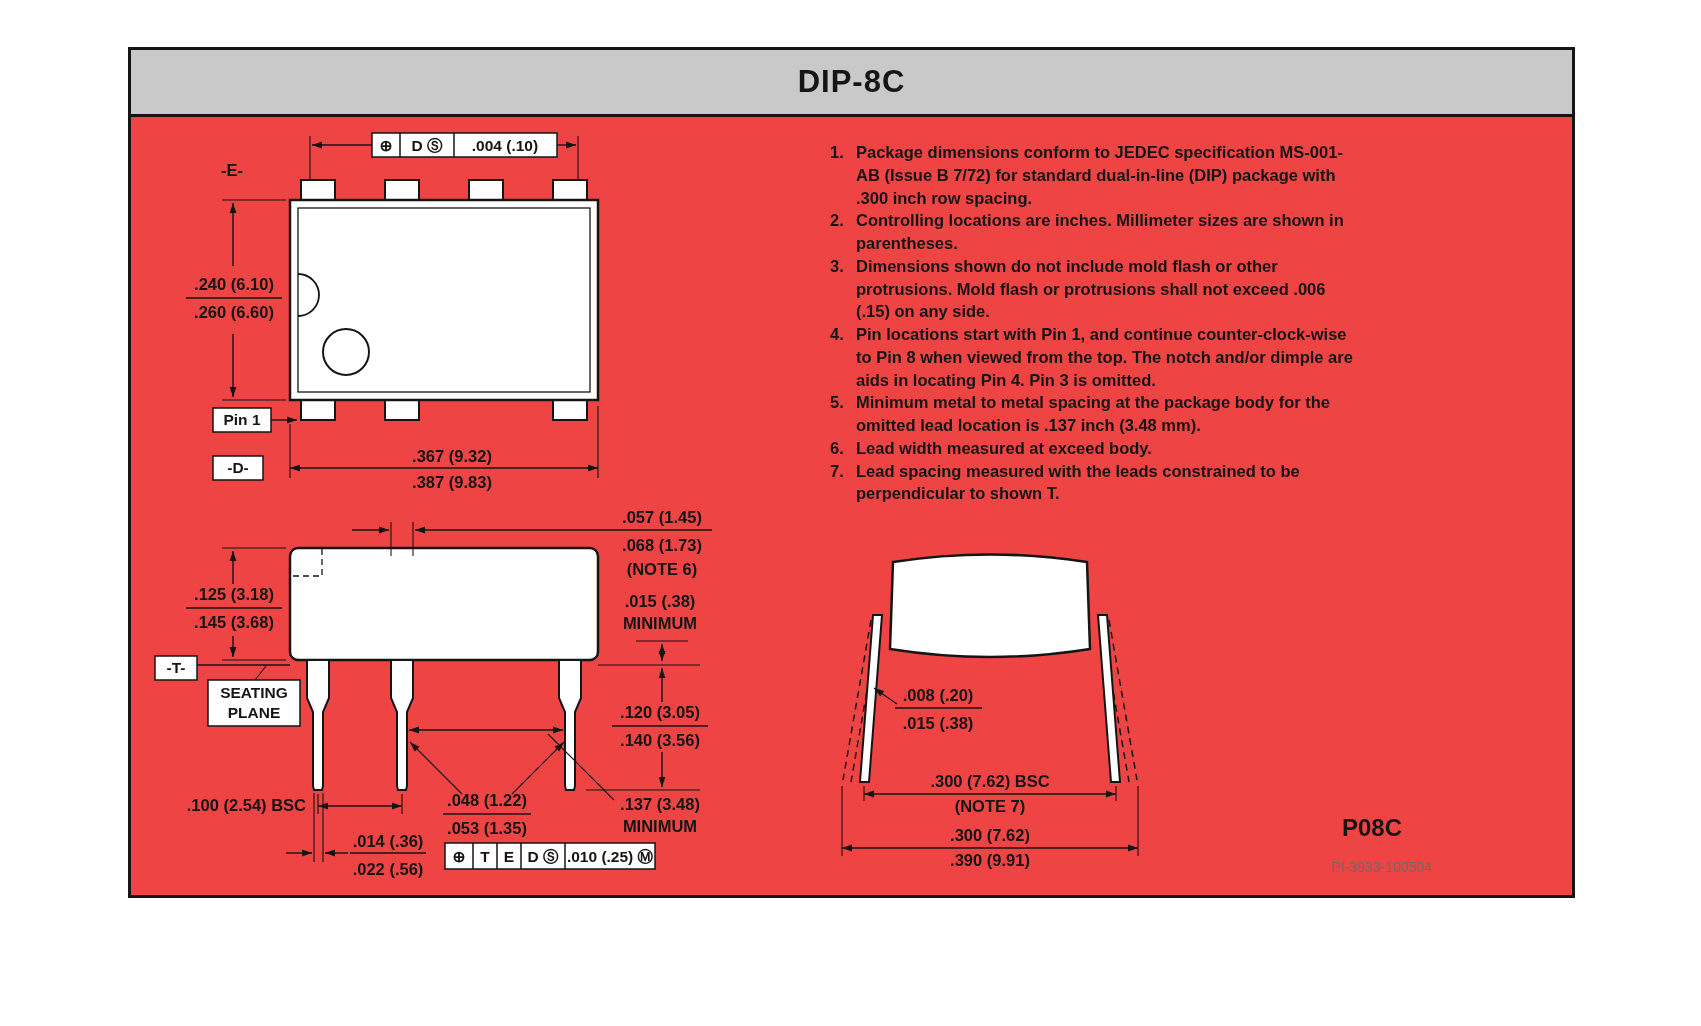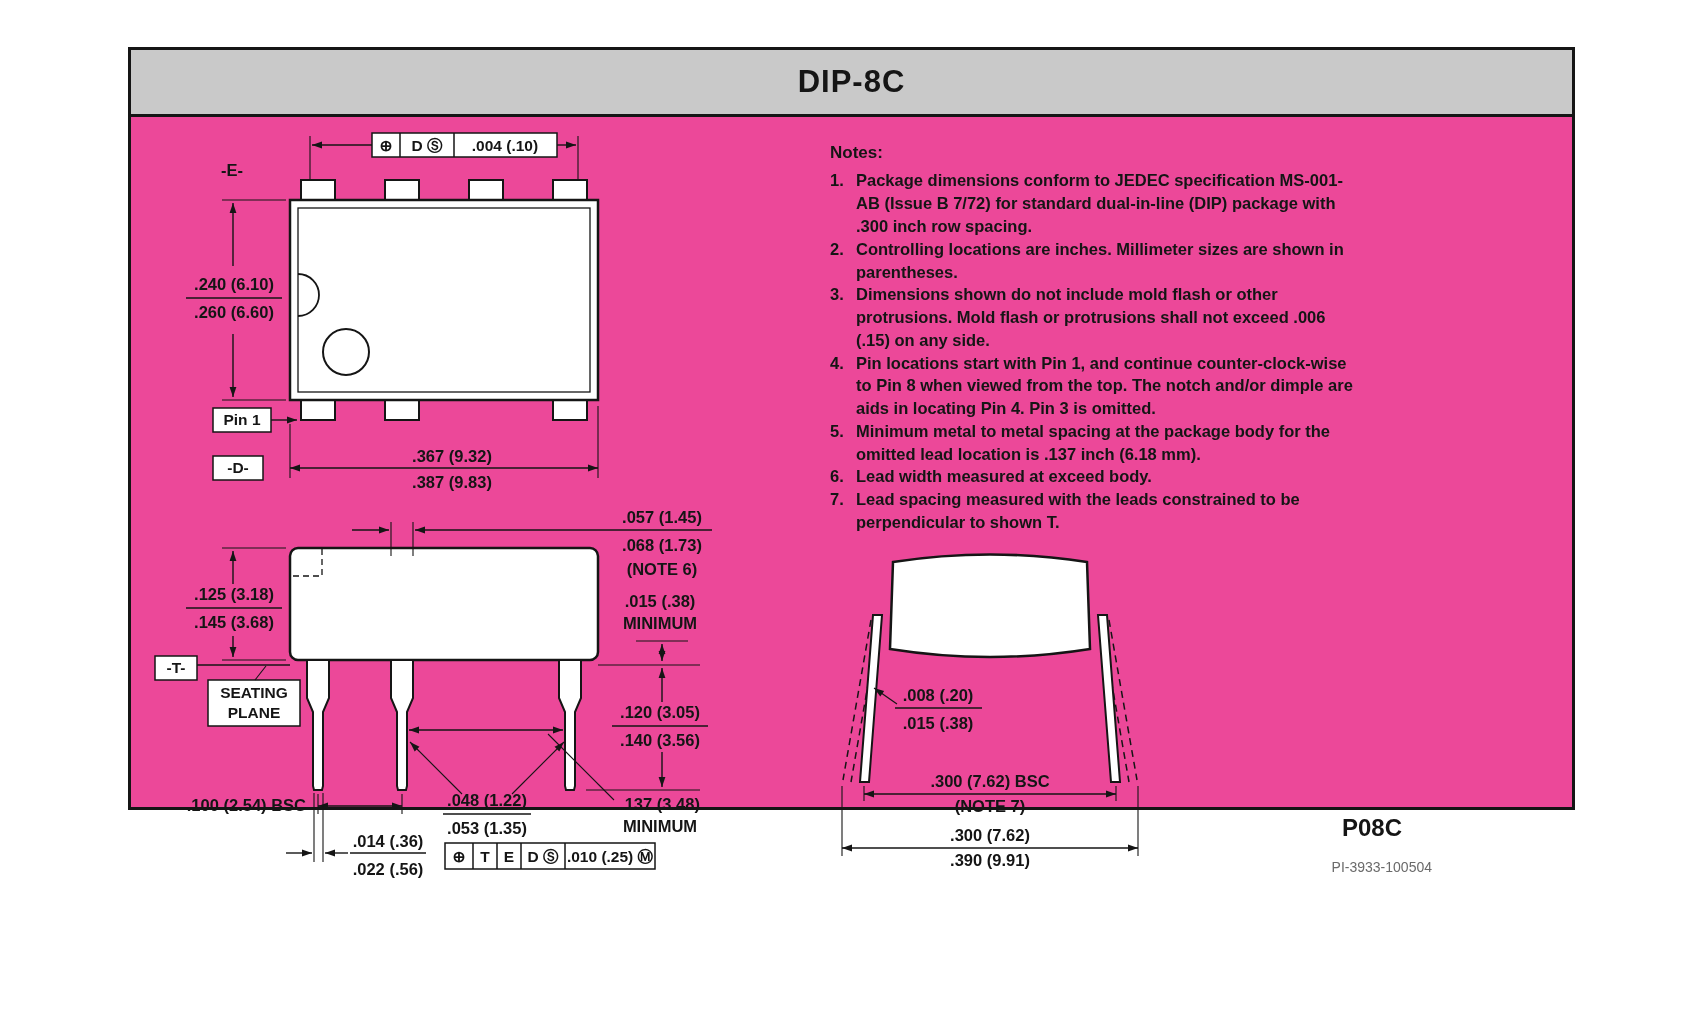--- a/index.html
+++ b/index.html
@@ -1,22 +1,22 @@
 <!DOCTYPE html>
 <html><head>
 <meta charset="utf-8">
 <style>
   html,body{margin:0;padding:0;}
   body{
     width:1701px;height:1026px;position:relative;background:#ffffff;
     font-family:"Liberation Sans",sans-serif;color:#111;overflow:hidden;
   }
   .frame{
-    position:absolute;left:128px;top:47px;width:1447px;height:763px;
-    border:3px solid #151515;background:#ec4899;box-sizing:border-box;
+    position:absolute;left:128px;top:47px;width:1447px;height:851px;
+    border:3px solid #151515;background:#ef4444;box-sizing:border-box;
   }
   .titlebar{
     height:64px;background:#c9c9c9;border-bottom:3px solid #151515;
     display:flex;align-items:center;justify-content:center;
   }
   .titlebar span{font-size:31px;font-weight:bold;color:#151515;letter-spacing:1px;}
   svg.overlay{position:absolute;left:0;top:0;}
   svg text{font-family:"Liberation Sans",sans-serif;font-weight:bold;fill:#151515;stroke:none;}
   .dt{font-size:16.5px;}
   .sm{font-size:15.5px;}
@@ -210,40 +210,39 @@
     <text class="dt" x="990" y="866" text-anchor="middle">.390 (9.91)</text>
   </g>
 
   <g>
     <text class="big" x="1372" y="836" text-anchor="middle">P08C</text>
     <text class="doc" x="1432" y="872" text-anchor="end">PI-3933-100504</text>
   </g>
 </svg>
 
 <div class="notes">
-  <div class="notes-heading">Notes:</div>
   <div class="note-item">
     <span class="note-num">1.</span>
     <span class="note-text">Package dimensions conform to JEDEC specification MS-001-AB (Issue B 7/72) for standard dual-in-line (DIP) package with .300 inch row spacing.</span>
   </div>
   <div class="note-item">
     <span class="note-num">2.</span>
     <span class="note-text">Controlling locations are inches. Millimeter sizes are shown in parentheses.</span>
   </div>
   <div class="note-item">
     <span class="note-num">3.</span>
     <span class="note-text">Dimensions shown do not include mold flash or other protrusions. Mold flash or protrusions shall not exceed .006 (.15) on any side.</span>
   </div>
   <div class="note-item">
     <span class="note-num">4.</span>
     <span class="note-text">Pin locations start with Pin 1, and continue counter-clock-wise to Pin 8 when viewed from the top. The notch and/or dimple are aids in locating Pin 4. Pin 3 is omitted.</span>
   </div>
   <div class="note-item">
     <span class="note-num">5.</span>
-    <span class="note-text">Minimum metal to metal spacing at the package body for the omitted lead location is .137 inch (6.18 mm).</span>
+    <span class="note-text">Minimum metal to metal spacing at the package body for the omitted lead location is .137 inch (3.48 mm).</span>
   </div>
   <div class="note-item">
     <span class="note-num">6.</span>
     <span class="note-text">Lead width measured at exceed body.</span>
   </div>
   <div class="note-item">
     <span class="note-num">7.</span>
     <span class="note-text">Lead spacing measured with the leads constrained to be perpendicular to shown T.</span>
   </div>
 </div>

